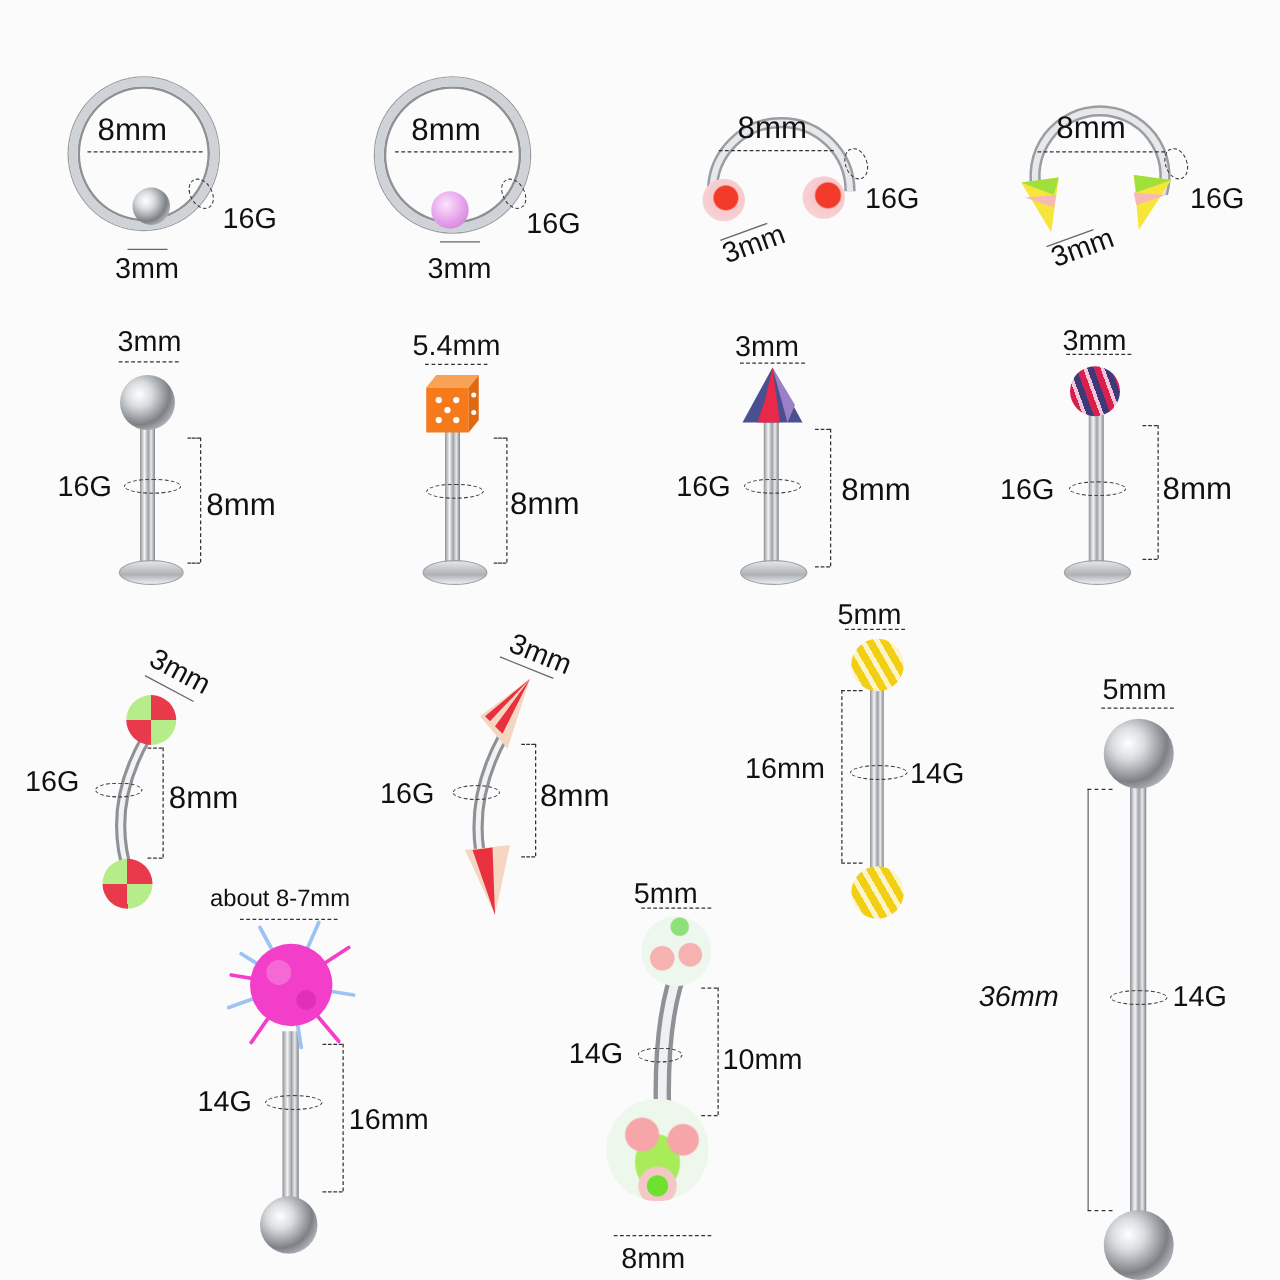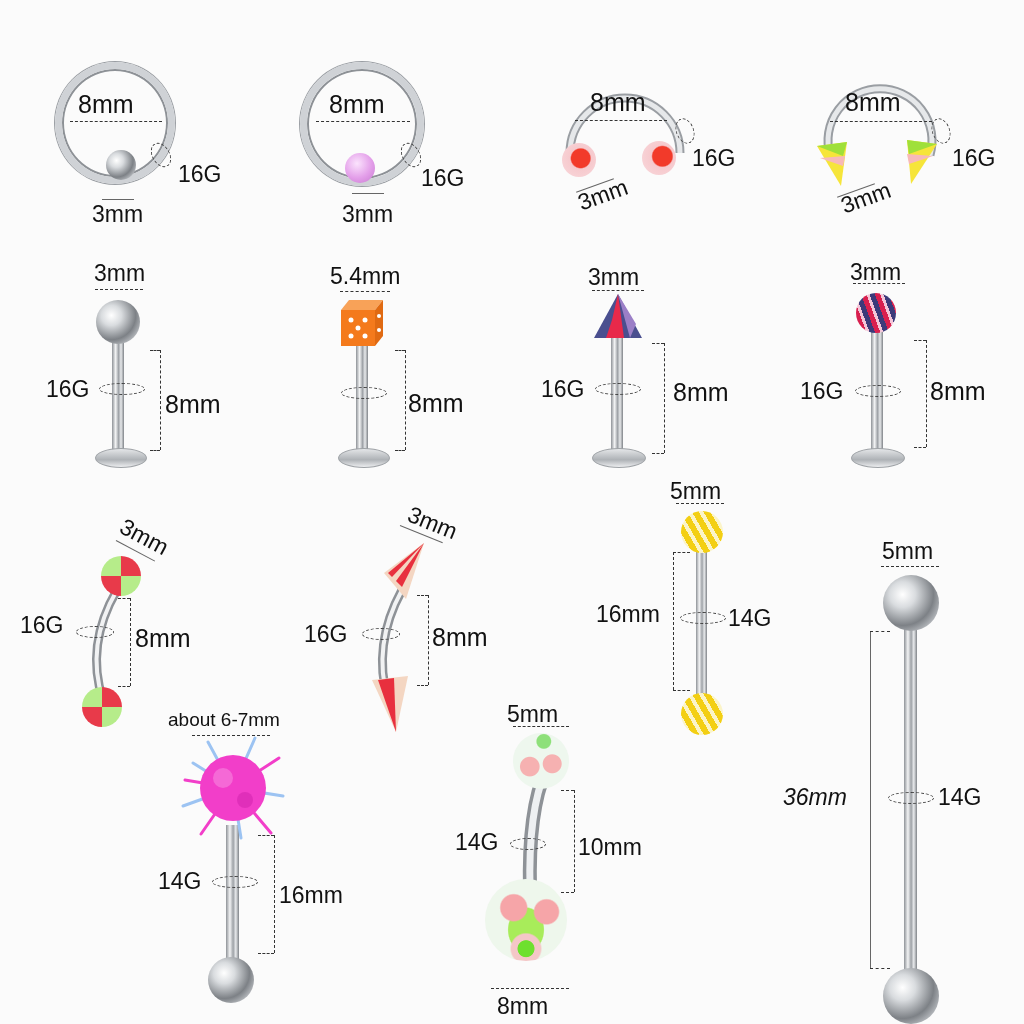--- a/index.html
+++ b/index.html
@@ -221,21 +221,21 @@
   <div class="ball steel" style="left:883px;top:968px;width:56px;height:56px;"></div>
   <div class="tick-v" style="left:870px;top:631px;height:337px;"></div>
   <div class="dash-h" style="left:870px;top:631px;width:20px;"></div>
   <div class="dash-h" style="left:870px;top:968px;width:20px;"></div>
   <div class="lbl" style="left:783px;top:786px;font-style:italic;">36mm</div>
   <div class="ellipse" style="left:888px;top:792px;width:44px;height:10px;"></div>
   <div class="lbl" style="left:938px;top:786px;">14G</div>
 </div>
 
 <div class="group">
-  <div class="lbl sm" style="left:168px;top:710px;">about 6-7mm</div>
+  <div class="lbl sm" style="left:168px;top:710px;">about 8-7mm</div>
   <div class="dash-h" style="left:192px;top:735px;width:78px;"></div>
   <div class="rod" style="left:226px;top:825px;width:13px;height:140px;"></div>
   <svg width="100" height="100" style="left:183px;top:738px;">
     <g stroke-width="3" stroke-linecap="round">
       <line x1="50" y1="50" x2="10" y2="25" stroke="#9cc3f2"></line>
       <line x1="50" y1="50" x2="25" y2="4" stroke="#9cc3f2"></line>
       <line x1="50" y1="50" x2="72" y2="0" stroke="#9cc3f2"></line>
       <line x1="50" y1="50" x2="96" y2="20" stroke="#f23ec9"></line>
       <line x1="50" y1="50" x2="100" y2="58" stroke="#9cc3f2"></line>
       <line x1="50" y1="50" x2="88" y2="95" stroke="#f23ec9"></line>

